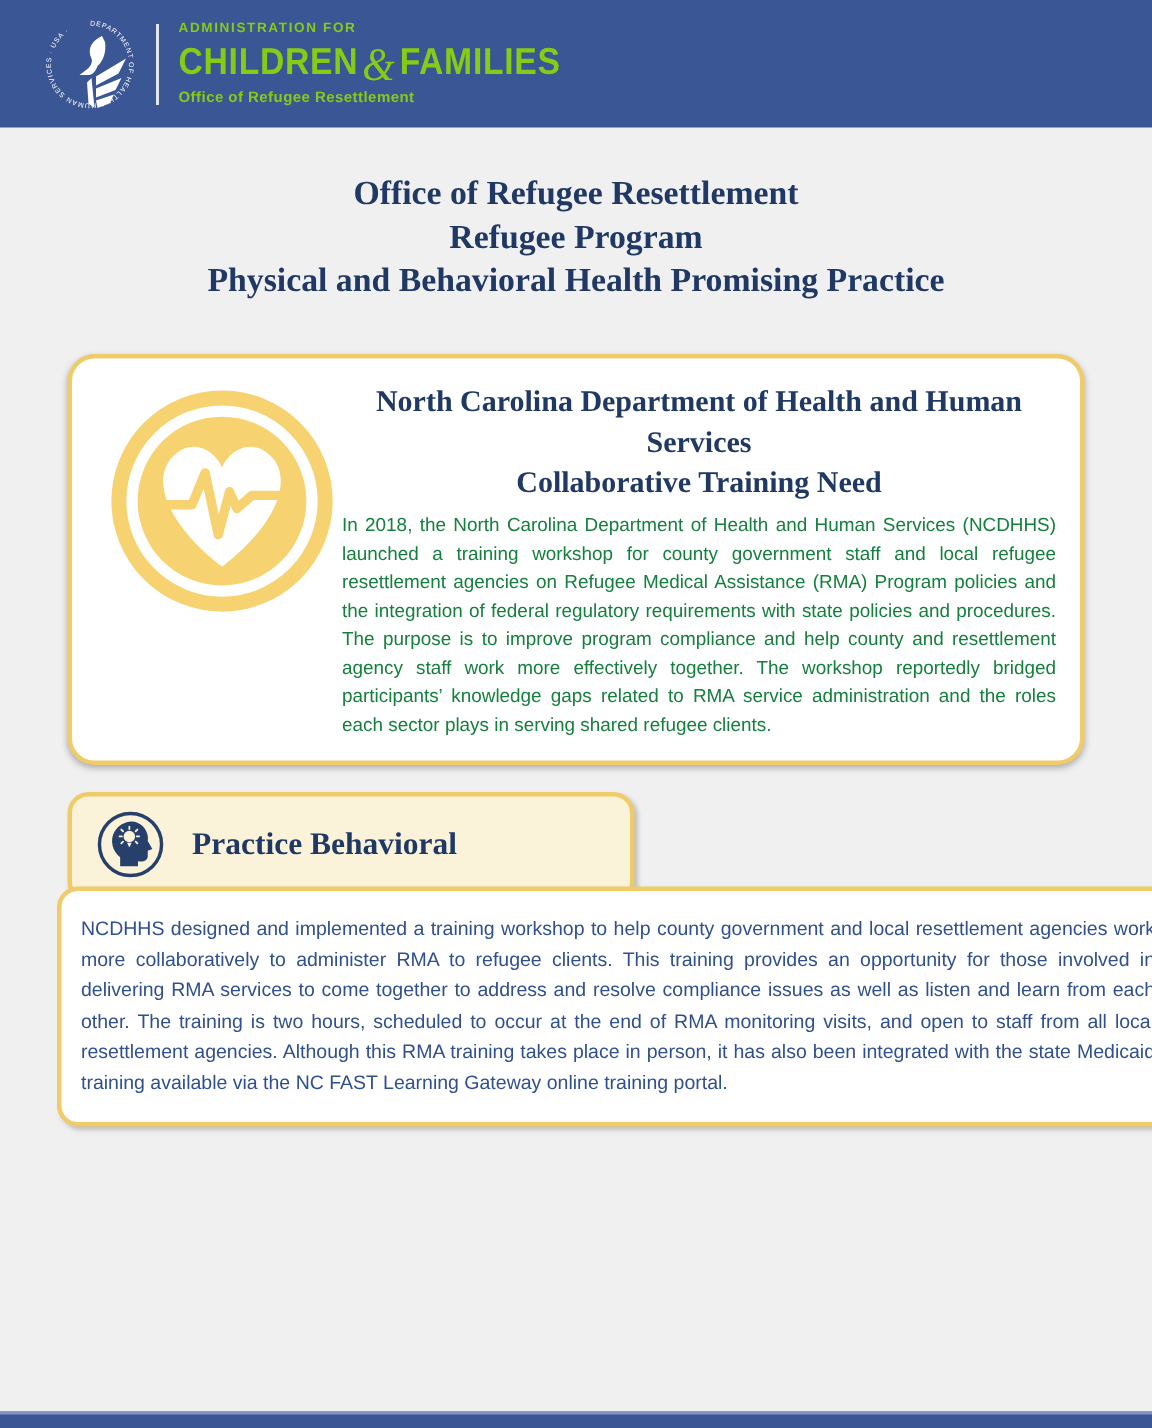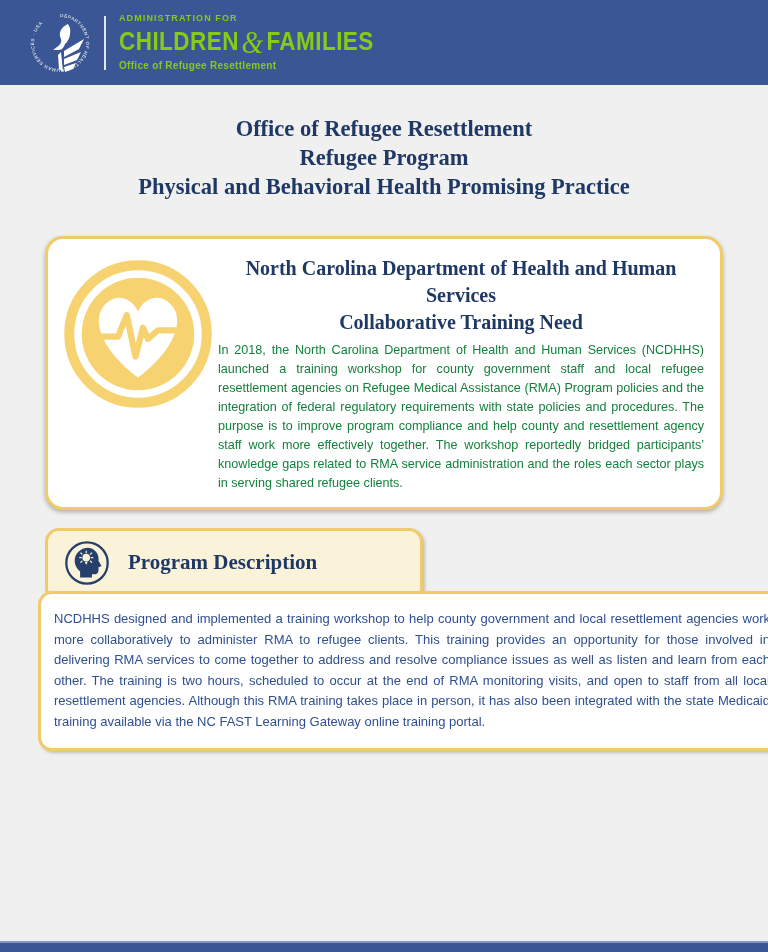--- a/index.html
+++ b/index.html
@@ -37,21 +37,21 @@
   .title-block {
     margin-top:29px; text-align:center;
     font-family:"Liberation Serif", serif; font-weight:bold;
     font-size:22.5px; line-height:29px; color:#1f3864;
   }
   
   .overview-card {
     width:678px; margin:35px auto 0; background:#ffffff;
     border:3px solid #efcb69; border-radius:18px;
     box-shadow:0 2px 4px rgba(90,90,90,.45);
-    display:flex; padding:12px 16px 14px 14px;
+    display:flex; padding:12px 16px 14px 24px;
   }
   .heart-wrap { width:152px; flex-shrink:0; padding-top:8px; text-align:center; }
   .overview-content { flex:1; padding-left:4px; }
   .overview-heading {
     font-family:"Liberation Serif", serif; font-weight:bold;
     font-size:20px; line-height:27px; color:#1f3864; text-align:center;
     margin:4px 6px 5px;
   }
   .overview-body {
     font-size:12.6px; line-height:19px; text-align:justify; color:#15803d;
@@ -148,20 +148,20 @@
       <g stroke="#faf3da" stroke-width="1.6" stroke-linecap="round">
         <line x1="29" y1="14.5" x2="29" y2="16.5"></line>
         <line x1="22" y1="17" x2="23.5" y2="18.5"></line>
         <line x1="36" y1="17" x2="34.5" y2="18.5"></line>
         <line x1="20.5" y1="23" x2="22.5" y2="23"></line>
         <line x1="35.5" y1="23" x2="37.5" y2="23"></line>
         <line x1="22" y1="29" x2="23.5" y2="27.5"></line>
         <line x1="36" y1="29" x2="34.5" y2="27.5"></line>
       </g>
     </svg>
-    <div class="tab-heading">Program Description</div>
+    <div class="tab-heading">Practice Behavioral</div>
   </div>
   <div class="section-body">NCDHHS designed and implemented a training workshop to help county government and local resettlement agencies work more collaboratively to administer RMA to refugee clients. This training provides an opportunity for those involved in delivering RMA services to come together to address and resolve compliance issues as well as listen and learn from each other. The training is two hours, scheduled to occur at the end of RMA monitoring visits, and open to staff from all local resettlement agencies. Although this RMA training takes place in person, it has also been integrated with the state Medicaid training available via the NC FAST Learning Gateway online training portal.</div>
 
 
   <div class="footer-bar"></div>
 
 </div>
 
 </body></html>

